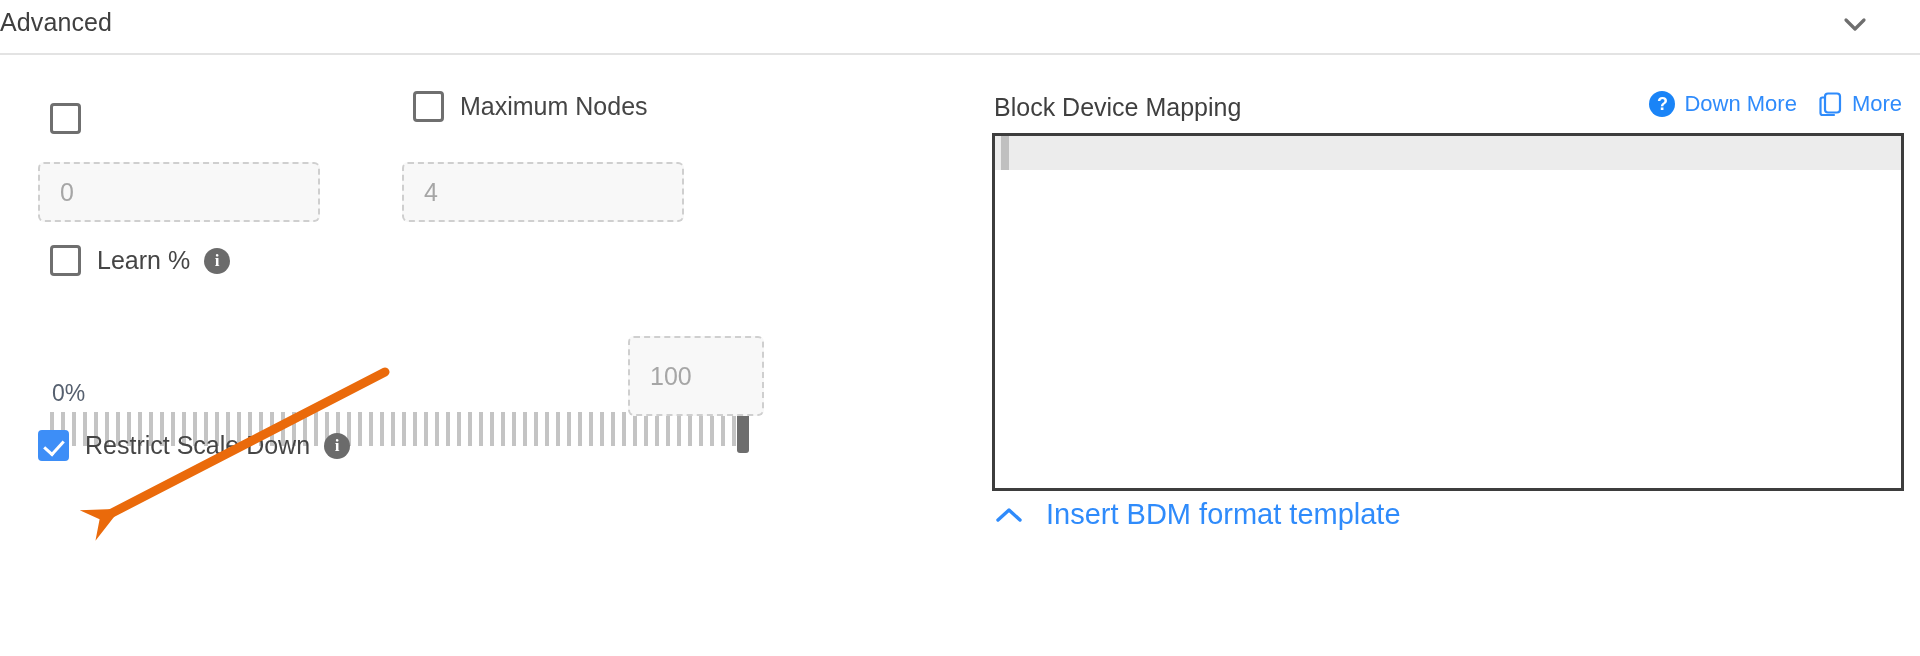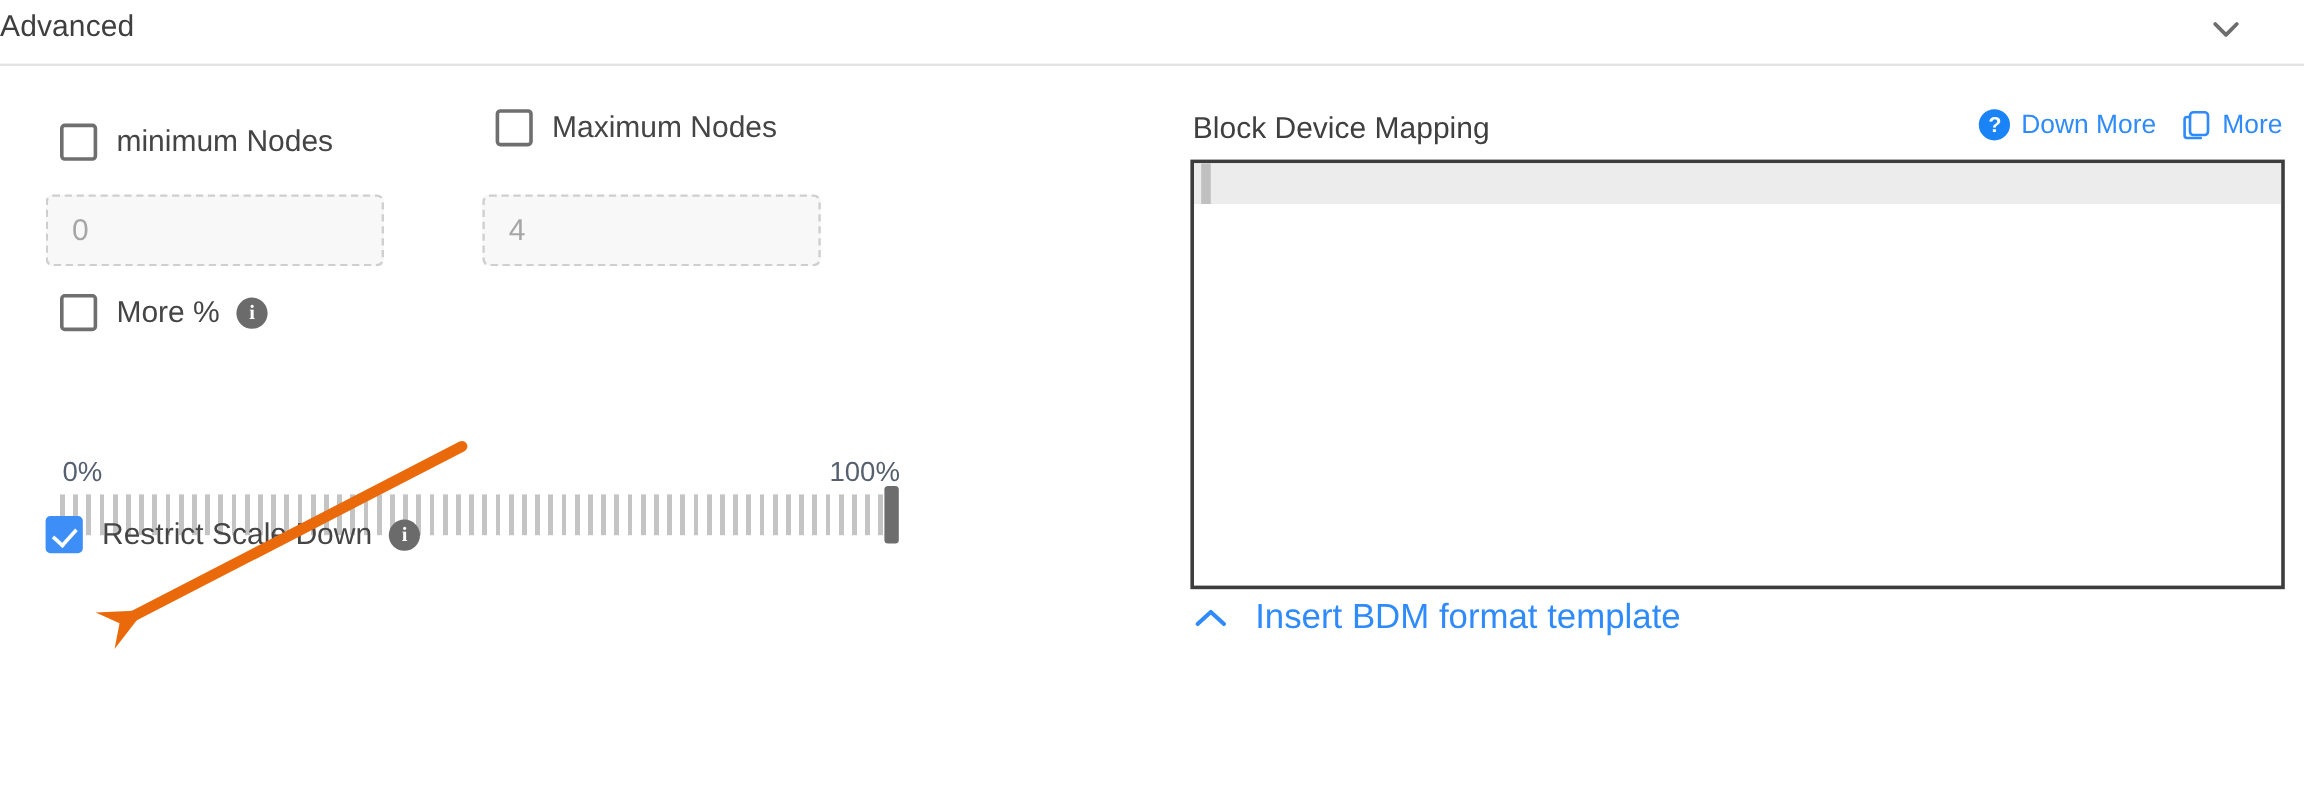--- a/index.html
+++ b/index.html
@@ -274,42 +274,42 @@
     <svg width="34" height="34" viewBox="0 0 34 34">
       <path d="M8 12 L17 21 L26 12" fill="none" stroke="#6e6e6e" stroke-width="3.2" stroke-linecap="round" stroke-linejoin="round"></path>
     </svg>
   </div>
 </div>
 
 <div class="left-pane">
 
   <div class="chk-row" style="left:50px; top:48px;">
     <div class="chk"></div>
-    <div class="chk-label">minimum Nodes</div>
   </div>
   <div class="field-box" style="left:38px; top:107px; width:282px; height:60px;">0</div>
 
   <div class="chk-row" style="left:413px; top:36px;">
     <div class="chk"></div>
     <div class="chk-label">Maximum Nodes</div>
   </div>
   <div class="field-box" style="left:402px; top:107px; width:282px; height:60px;">4</div>
 
   <div class="chk-row" style="left:50px; top:190px;">
     <div class="chk"></div>
-    <div class="chk-label">More %</div>
+    <div class="chk-label">Learn %</div>
     <div class="info-icon">i</div>
   </div>
 
   <div class="slider-wrap">
     <div class="slider-min">0%</div>
     <div class="slider-max">100%</div>
     <div class="slider-track"></div>
     <div class="slider-thumb"></div>
   </div>
+  <div class="field-box" style="left:628px; top:281px; width:136px; height:80px;">100</div>
 
   <div class="chk-row" style="left:38px; top:375px;">
     <div class="chk checked"></div>
     <div class="chk-label">Restrict Scale Down</div>
     <div class="info-icon">i</div>
   </div>
 </div>
 
 <div class="right-pane">
   <div class="bdm-title">Block Device Mapping</div>

